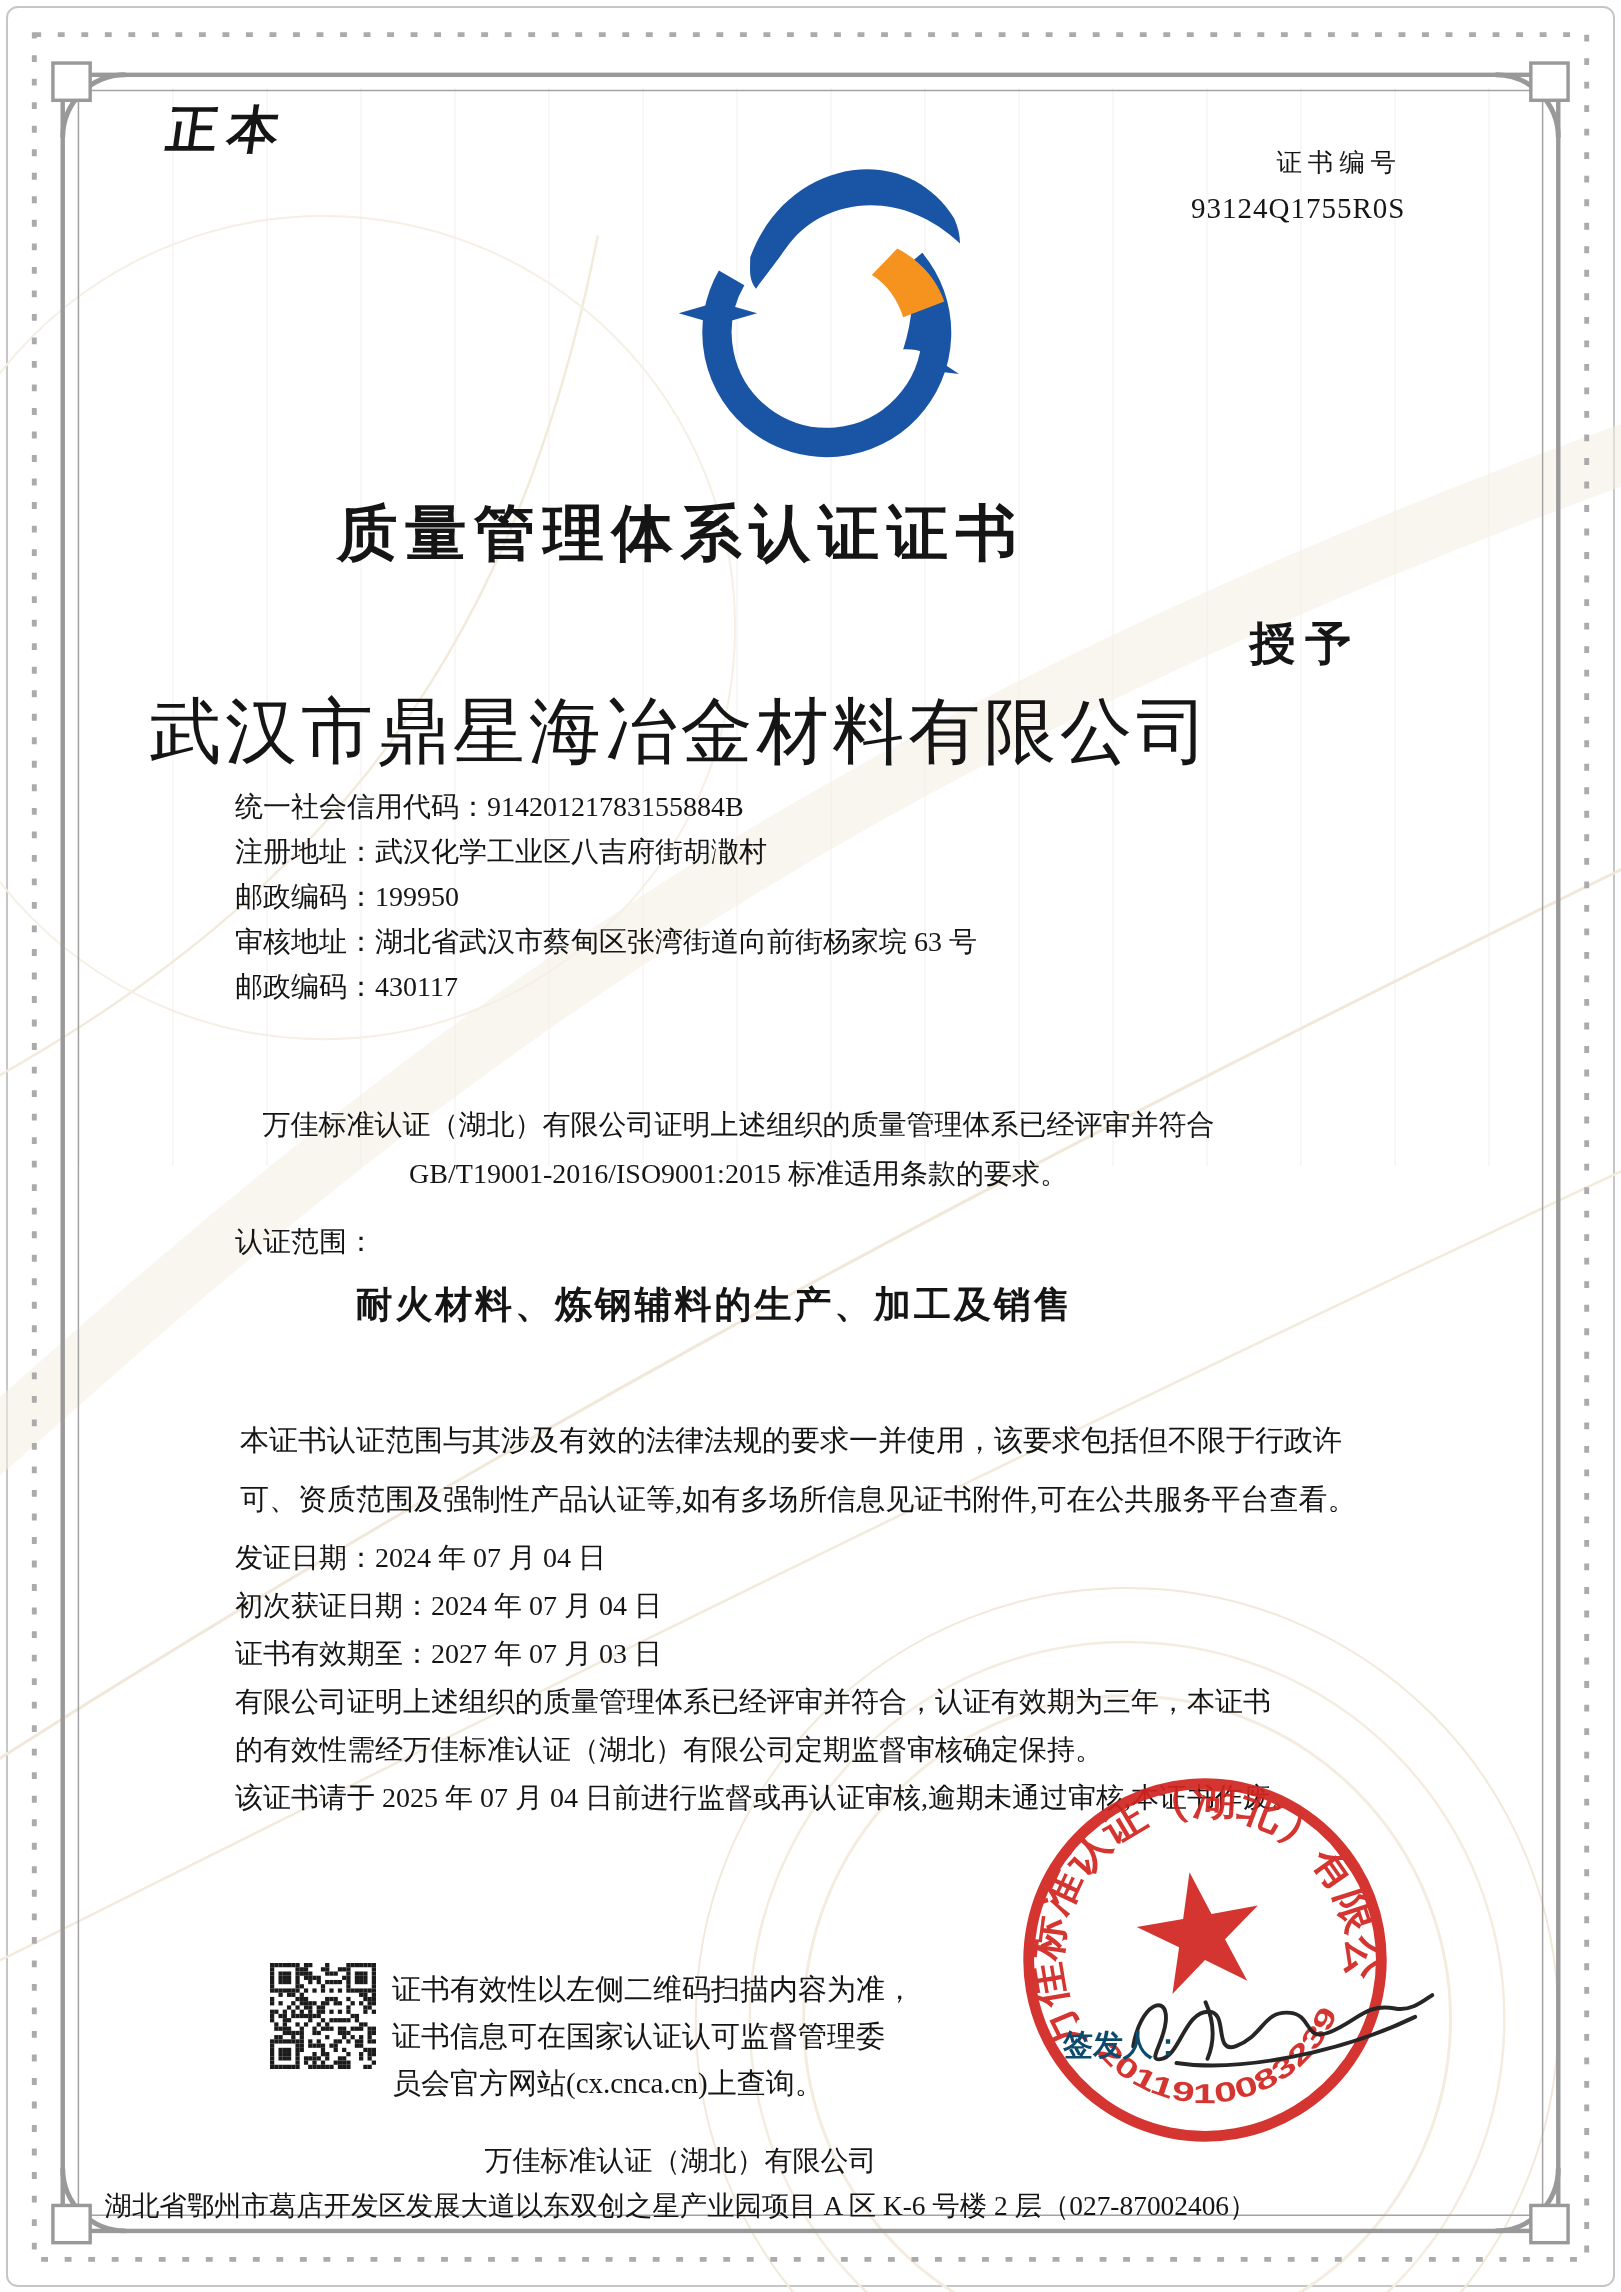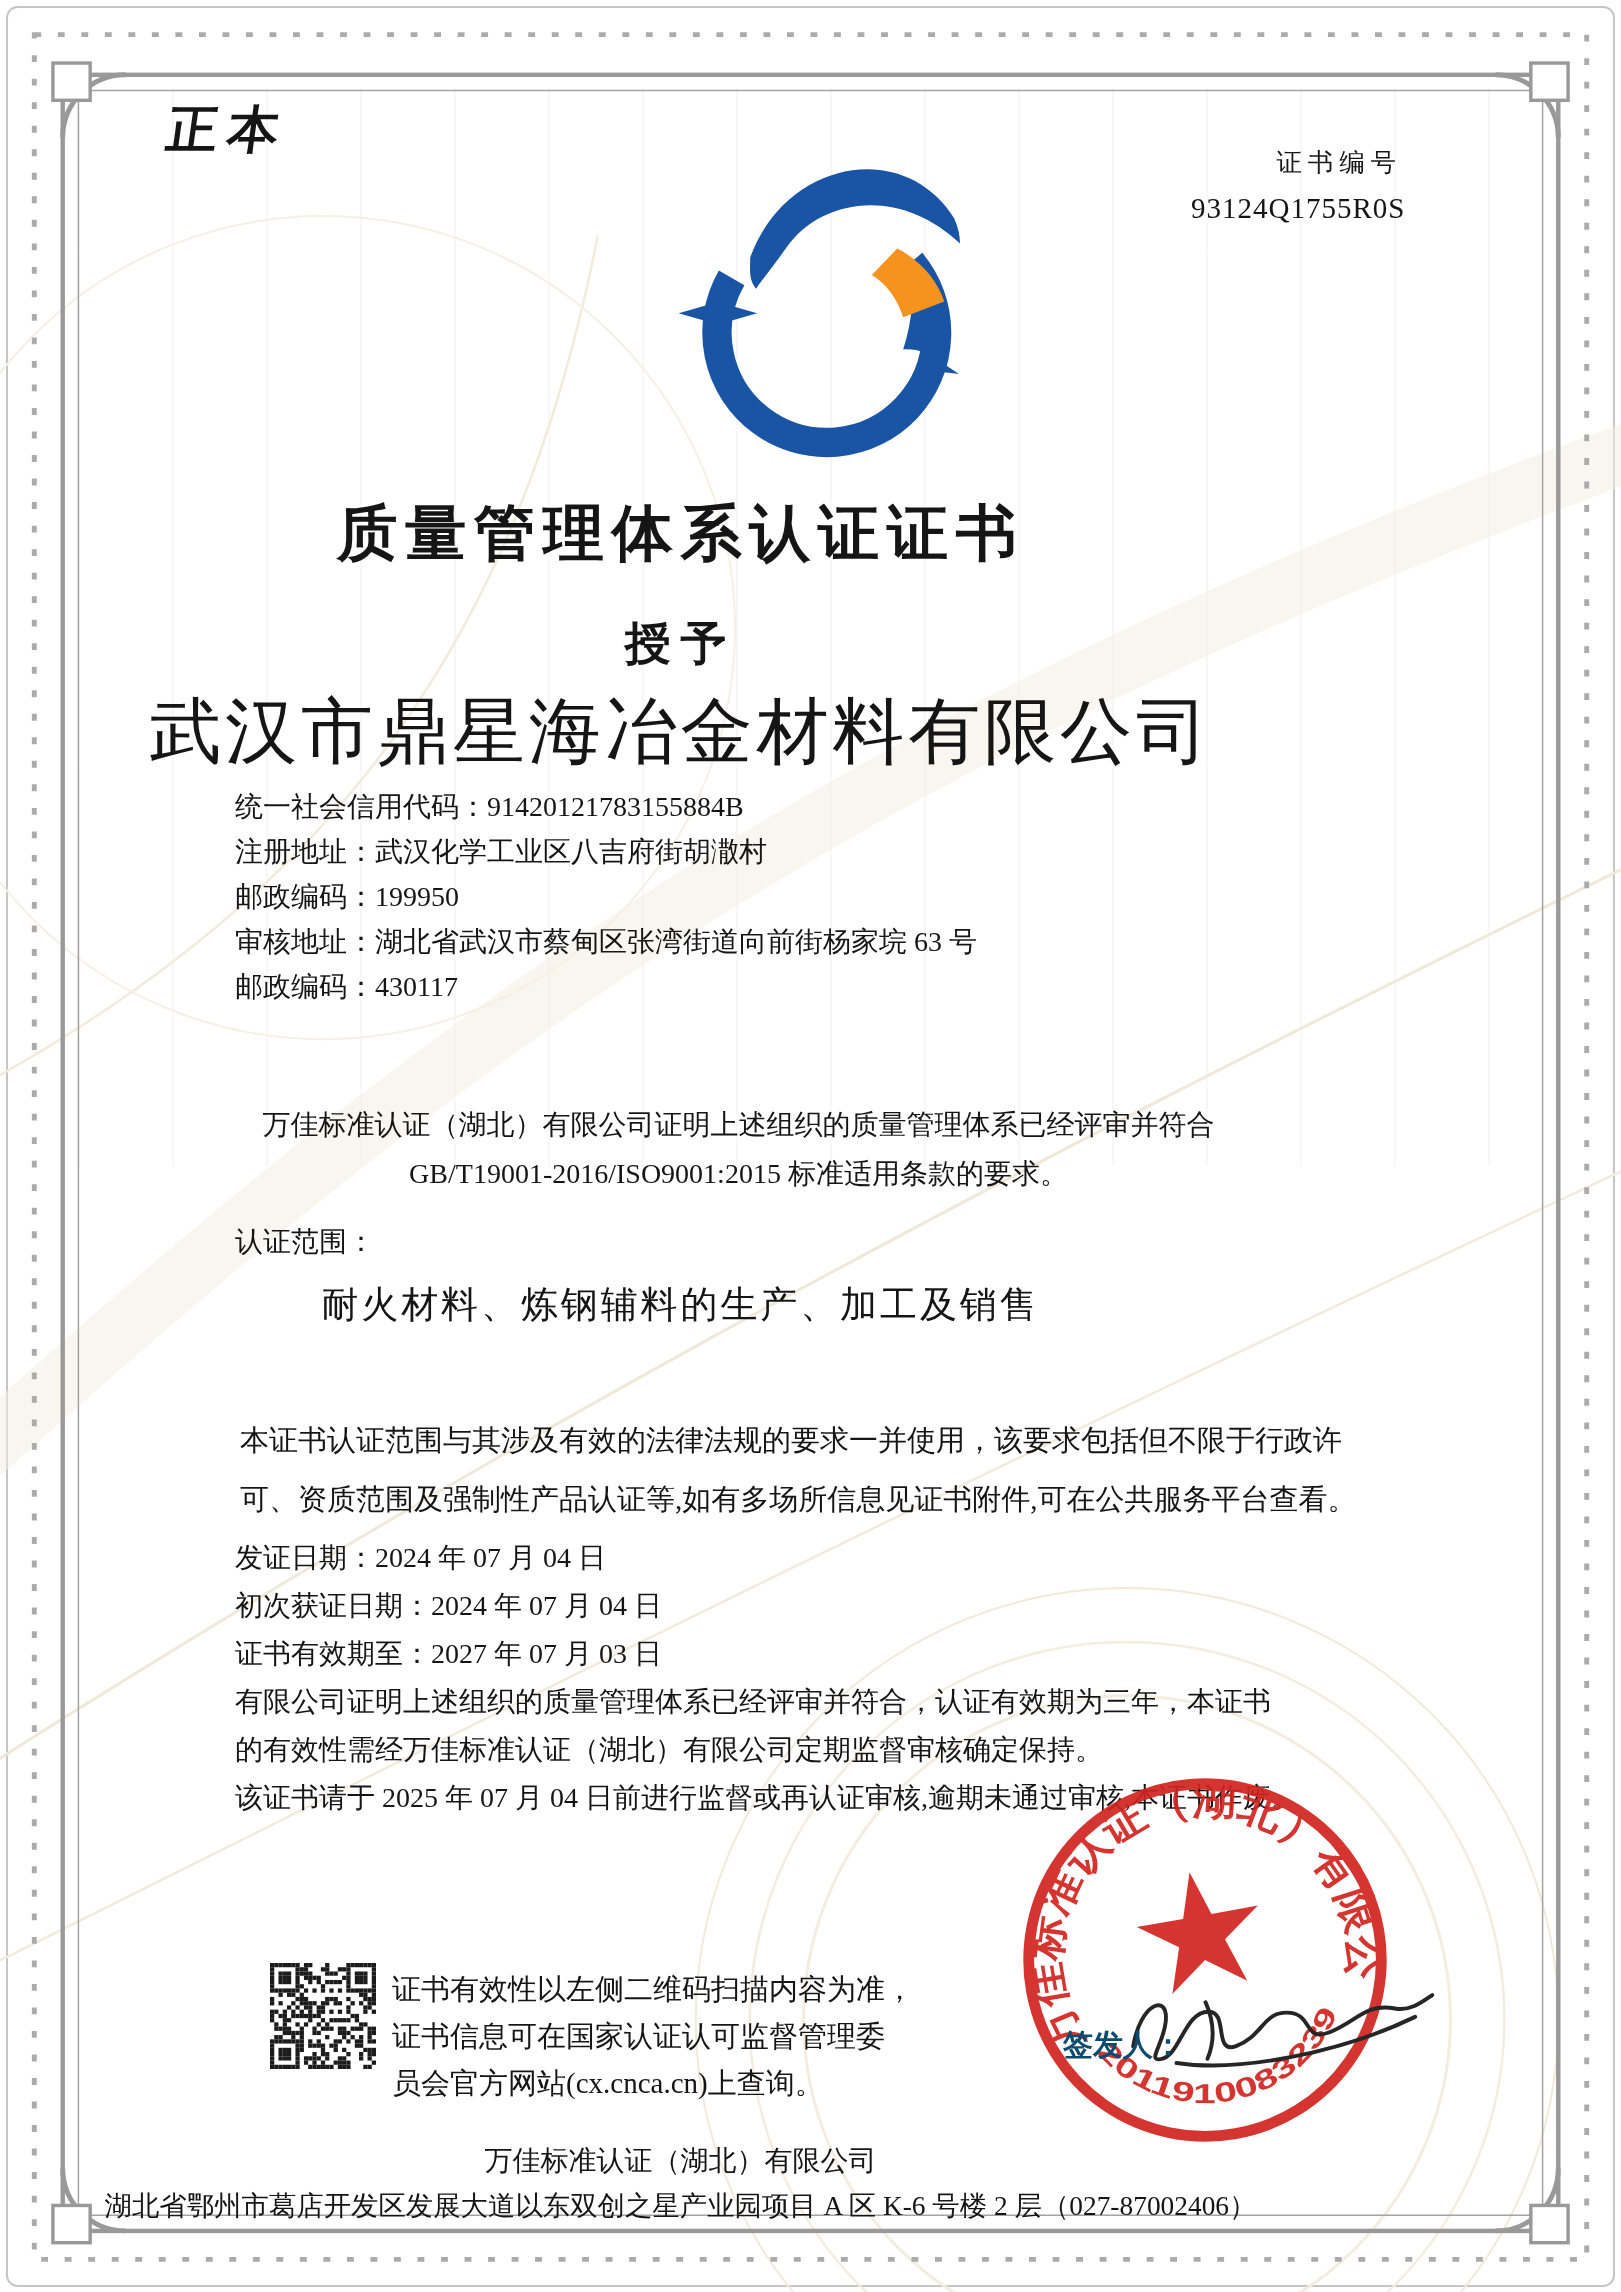--- a/index.html
+++ b/index.html
@@ -13,26 +13,26 @@
   .edge-line{position:absolute;inset:5.9px;border:2px solid #c6c6c6;border-radius:11.8px;pointer-events:none;}
   .texture{
     position:absolute;left:78px;top:88px;width:1464px;height:1078px;pointer-events:none;
     background:repeating-linear-gradient(90deg, rgba(190,182,165,0.10) 0 2px, rgba(0,0,0,0) 2px 94px);
   }
   .copy-label{left:167px;top:96px;font-size:51px;font-weight:bold;transform:skewX(-8deg);letter-spacing:9.8px;}
   .certno-block{left:1191px;top:145px;width:211px;text-align:right;}
   .certno-label{font-size:25.5px;letter-spacing:5.9px;}
   .certno-value{font-size:29px;margin-top:11.8px;letter-spacing:1px;}
   .title{top:493px;font-size:61px;font-weight:bold;letter-spacing:7.8px;}
-  .award{top:613px;font-size:46px;font-weight:600;letter-spacing:9.8px;}
+  .award{top:613px;font-size:46px;font-weight:600;letter-spacing:9.8px;text-align:right;}
   .company{top:684px;font-size:72px;font-weight:normal;letter-spacing:3.9px;text-align:center;}
   .info{left:235px;top:784px;font-size:28px;line-height:45px;}
   .statement{top:1100px;font-size:28px;line-height:49px;text-align:center;left:0;width:1477px;}
   .scope-label{left:235px;top:1223px;font-size:28px;}
-  .scope{top:1280px;font-size:37px;font-weight:normal;letter-spacing:2.9px;}
+  .scope{top:1280px;font-size:37px;font-weight:bold;letter-spacing:2.9px;padding-left:34px;}
   .legal{left:240px;top:1411px;width:1166px;font-size:29px;line-height:59px;}
   .dates{left:235px;top:1534px;font-size:28px;line-height:48px;width:1166px;}
   .qr-note{left:392px;top:1966px;font-size:29px;line-height:47px;}
   .signer{left:1063px;top:2025px;font-size:30px;font-weight:600;z-index:6;color:#0c4a6e;}
   .footer1{top:2142px;font-size:28px;}
   .footer2{top:2188px;font-size:27.4px;}
   .z1{z-index:1}.z2{z-index:2}.z3{z-index:3}.z4{z-index:4}.z5{z-index:5}
   svg{display:block;}
 </style>
 </head>

